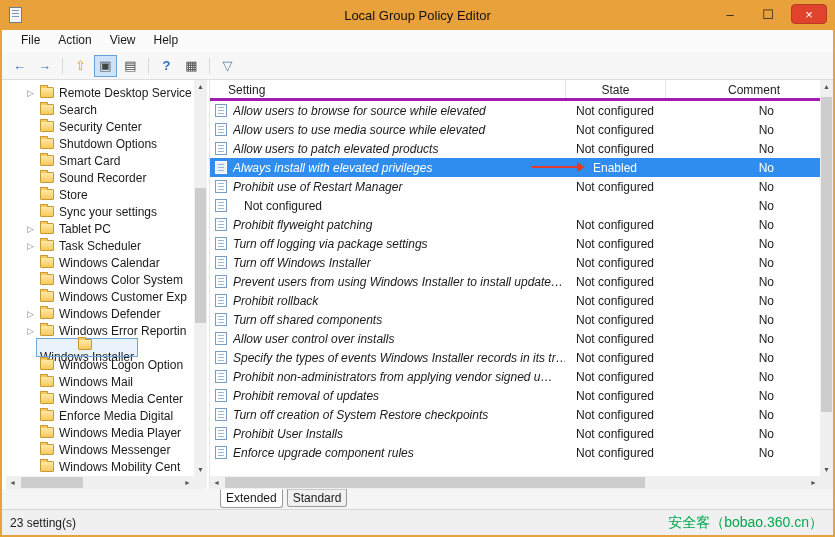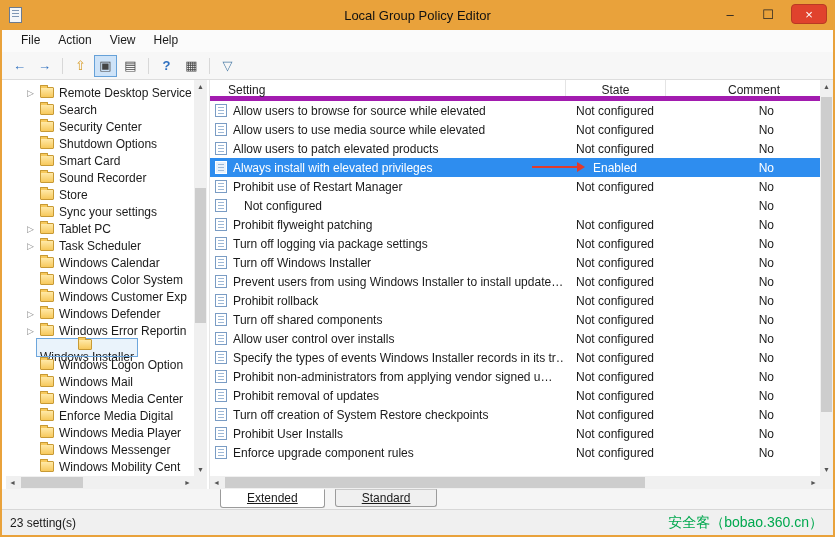--- a/index.html
+++ b/index.html
@@ -43,33 +43,33 @@
   .expander { width:13px; flex:none; font-size:9px; color:#8A8A8A; text-align:center; }
   .hl { display:flex; align-items:center; height:17px; padding:0 3px; }
   .tree-item.selected .hl { background:#EAF3FB; outline:1px solid #6DA6DC;flex-direction:column; }
   .folder-icon { position:relative; width:14px; height:11px; flex:none; margin-right:5px;
     background:linear-gradient(#FFE9A8,#F7C95C); border:1px solid #C89A34; border-radius:1px; }
   .folder-icon::before { content:""; position:absolute; top:-3px; left:-1px; width:6px; height:2px;
     background:#F7C95C; border:1px solid #C89A34; border-bottom:none; border-radius:1px 1px 0 0; }
 
   
   .list-pane { position:absolute; left:207px; top:0; right:0; height:409px; background:#fff; border-left:1px solid #E6E6E6; }
-  .list-header { position:absolute; top:0; left:0; right:13px; height:21px; background:#fff; border-bottom:5px solid #a21caf; display:flex; color:#222; }
+  .list-header { position:absolute; top:0; left:0; right:13px; height:21px; background:#fff; border-bottom:3px solid #a21caf; display:flex; color:#222; }
   .col { line-height:20px; border-right:1px solid #E4E4E4; }
   .col.c-setting { width:356px; padding-left:18px; }
   .col.c-state   { width:100px; text-align:center; }
   .col.c-comment { flex:1; text-align:right; padding-right:40px; border-right:none; }
 
   .list-rows { position:absolute; top:21px; left:0; right:13px; bottom:13px; overflow:hidden; }
   .list-row { position:relative; display:flex; align-items:center; height:19px; }
   .row-icon { position:relative; width:12px; height:13px; flex:none; margin:0 6px 0 5px; background:#fff; border:1px solid #7A9CC4; }
   .row-icon::before { content:""; position:absolute; left:2px; top:2px; right:2px; height:8px;
     background:repeating-linear-gradient(#9DB8D6 0 1px, transparent 1px 3px); }
   .cell { white-space:nowrap; overflow:hidden; }
-  .cell.setting { width:332px; }
+  .cell.setting { width:332px;font-style:italic; }
   .cell.state   { width:100px; text-align:center; }
   .cell.comment { flex:1; text-align:right; padding-right:46px; }
   .list-row.selected { background:var(--selection,#2E8DEF); color:#fff; }
   .list-row.selected .row-icon { border-color:#fff; background:#E8F1FB; }
 
   .red-arrow { display:none; position:absolute; left:322px; top:8px; width:46px; height:2px; background:var(--arrow-red,#E23B2B); }
   .red-arrow::after { content:""; position:absolute; right:-7px; top:-4px;
     border-left:8px solid var(--arrow-red,#E23B2B); border-top:5px solid transparent; border-bottom:5px solid transparent; }
   .list-row.selected .red-arrow { display:block; }
 
@@ -78,22 +78,22 @@
   .hscroll { position:absolute; left:0; right:13px; bottom:0; height:13px; background:#F0F0F0; display:flex; }
   .s-arrow { flex:none; width:13px; height:13px; font-size:7px; color:#555; display:flex; align-items:center; justify-content:center; }
   .s-track { position:relative; flex:1; }
   .s-thumb { position:absolute; background:#CDCDCD; }
   .vscroll .s-thumb { left:1px; right:1px; }
   .hscroll .s-thumb { top:1px; bottom:1px; }
   .s-corner { position:absolute; right:0; bottom:0; width:13px; height:13px; background:#F0F0F0; }
 
   
   .tabstrip { position:absolute; left:0; right:0; top:459px; height:20px; background:#F5F5F5; display:flex; align-items:flex-start; padding-left:218px; }
-  .tab { height:18px; line-height:16px; padding:0 26px; margin-right:10px; background:#F0F0F0;
-    border:1px solid #9B9B9B; border-top:1px solid #C9C9C9; border-radius:0 0 3px 3px;text-decoration:underline; }
+  .tab { height:18px; line-height:16px; padding:0 5px; margin-right:4px; background:#F0F0F0;
+    border:1px solid #9B9B9B; border-top:1px solid #C9C9C9; border-radius:0 0 3px 3px; }
   .tab.active { background:#fff; border-top-color:#fff; height:19px; }
 
   
   .statusbar { position:absolute; left:0; right:0; bottom:0; height:26px; background:#F0F0F0; border-top:1px solid #D7D7D7;
     display:flex; align-items:center; justify-content:space-between; padding:0 10px 0 8px; }
   .watermark { color:var(--watermark-green,#00A84E); font-size:14px; }
 </style>
 </head>
 <body>
 

